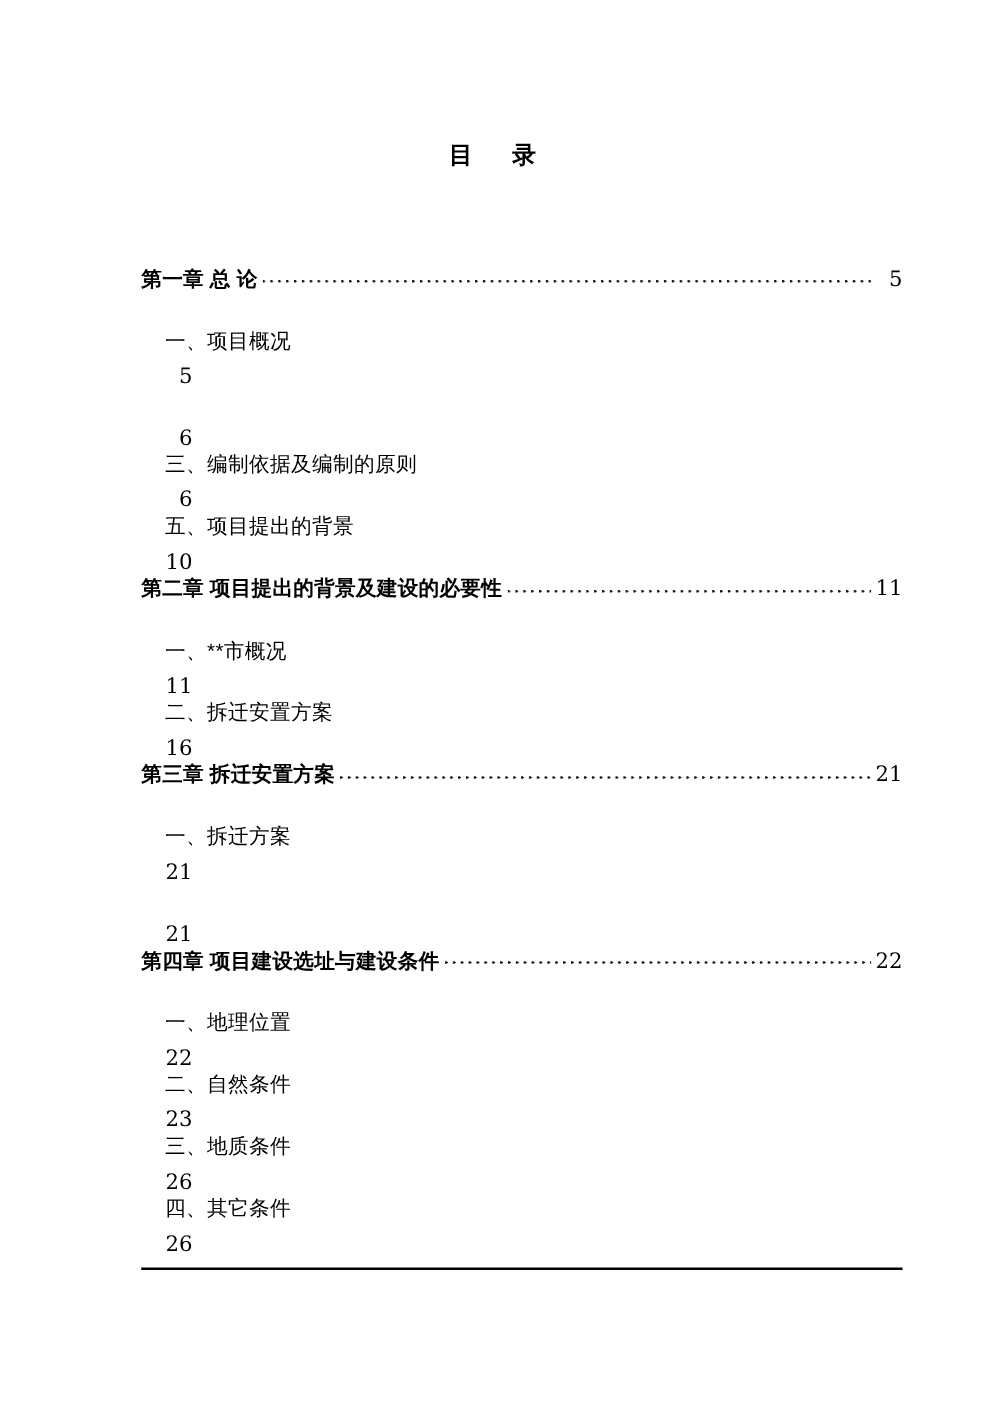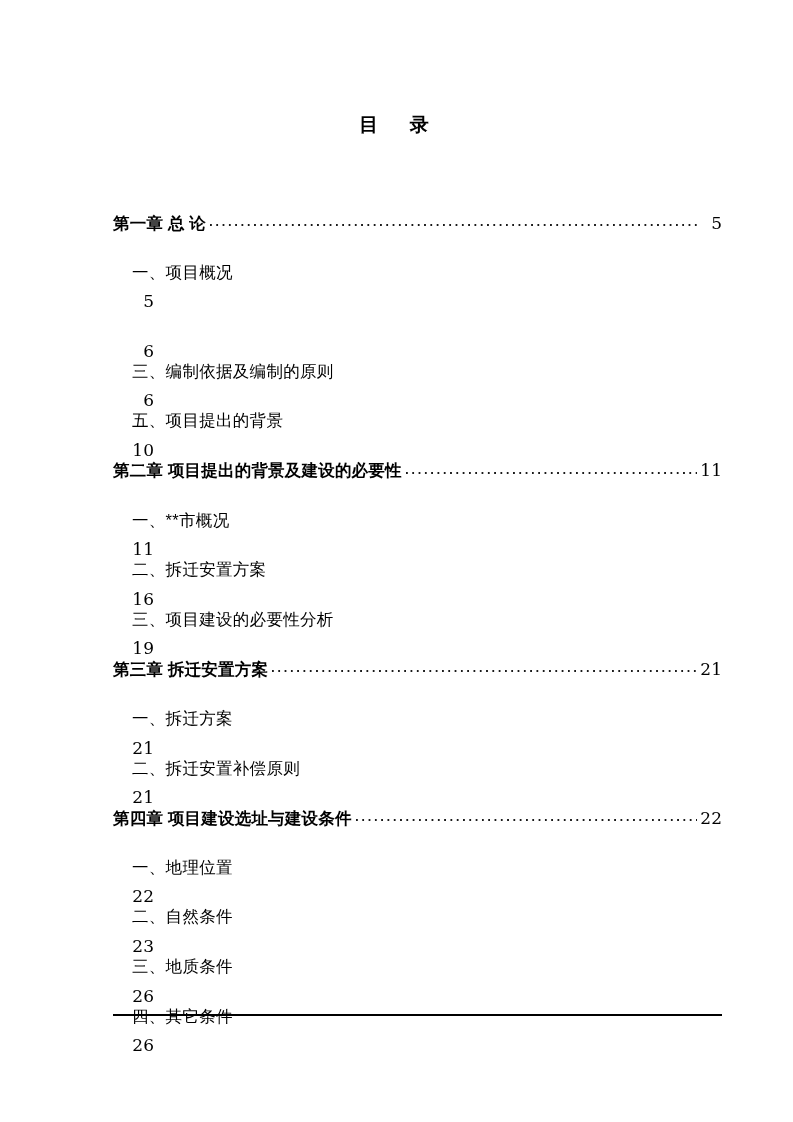--- a/index.html
+++ b/index.html
@@ -161,37 +161,31 @@
       <div class="toc-entry sub">
         <span class="entry-label">一、**市概况</span>
         <span class="leader"></span>
         <span class="page-num">11</span>
       </div>
       <div class="toc-entry sub">
         <span class="entry-label">二、拆迁安置方案</span>
         <span class="leader"></span>
         <span class="page-num">16</span>
       </div>
-      <div class="toc-entry sub">
-        <span class="entry-label">三、项目建设的必要性分析</span>
-        <span class="leader"></span>
-        <span class="page-num">19</span>
-      </div>
       <div class="toc-entry chapter">
         <span class="entry-label">第三章  拆迁安置方案</span>
         <span class="leader"></span>
         <span class="page-num">21</span>
       </div>
       <div class="toc-entry sub">
         <span class="entry-label">一、拆迁方案</span>
         <span class="leader"></span>
         <span class="page-num">21</span>
       </div>
       <div class="toc-entry sub">
-        <span class="entry-label">二、拆迁安置补偿原则</span>
         <span class="leader"></span>
         <span class="page-num">21</span>
       </div>
       <div class="toc-entry chapter">
         <span class="entry-label">第四章  项目建设选址与建设条件</span>
         <span class="leader"></span>
         <span class="page-num">22</span>
       </div>
       <div class="toc-entry sub">
         <span class="entry-label">一、地理位置</span>

